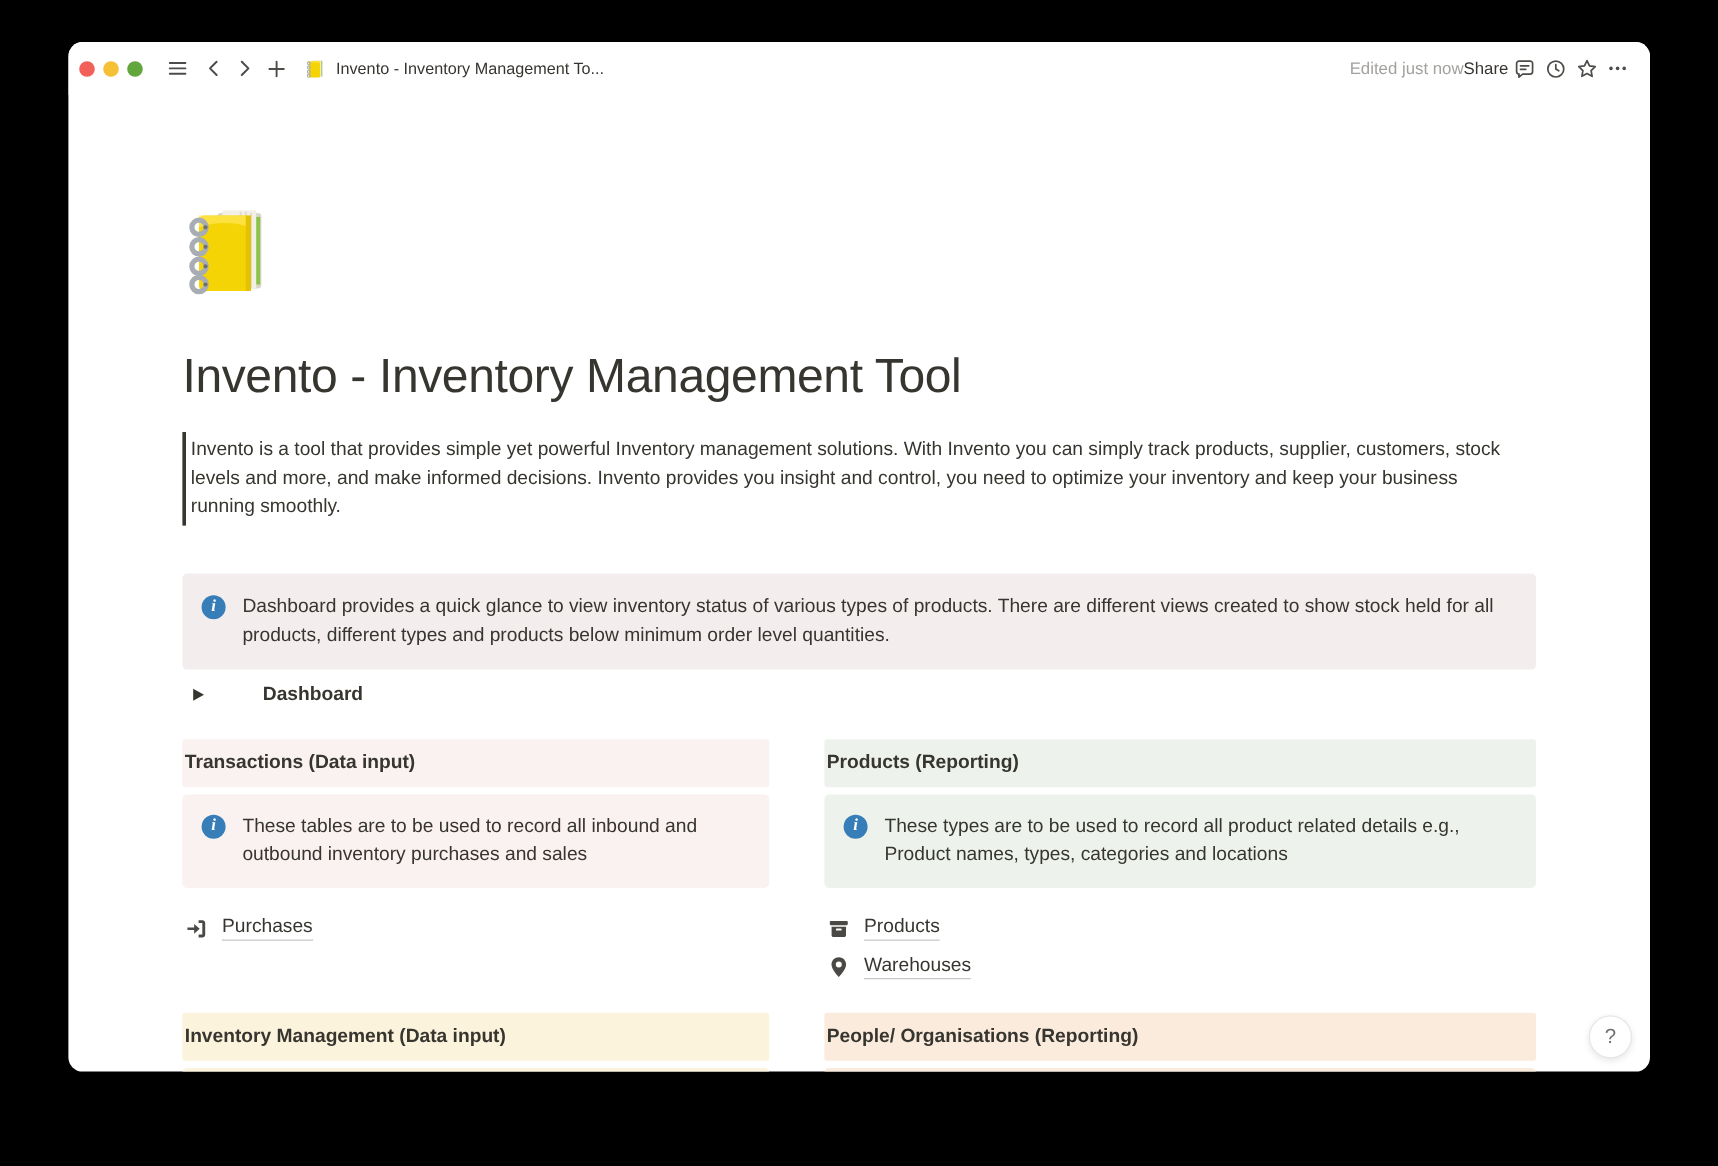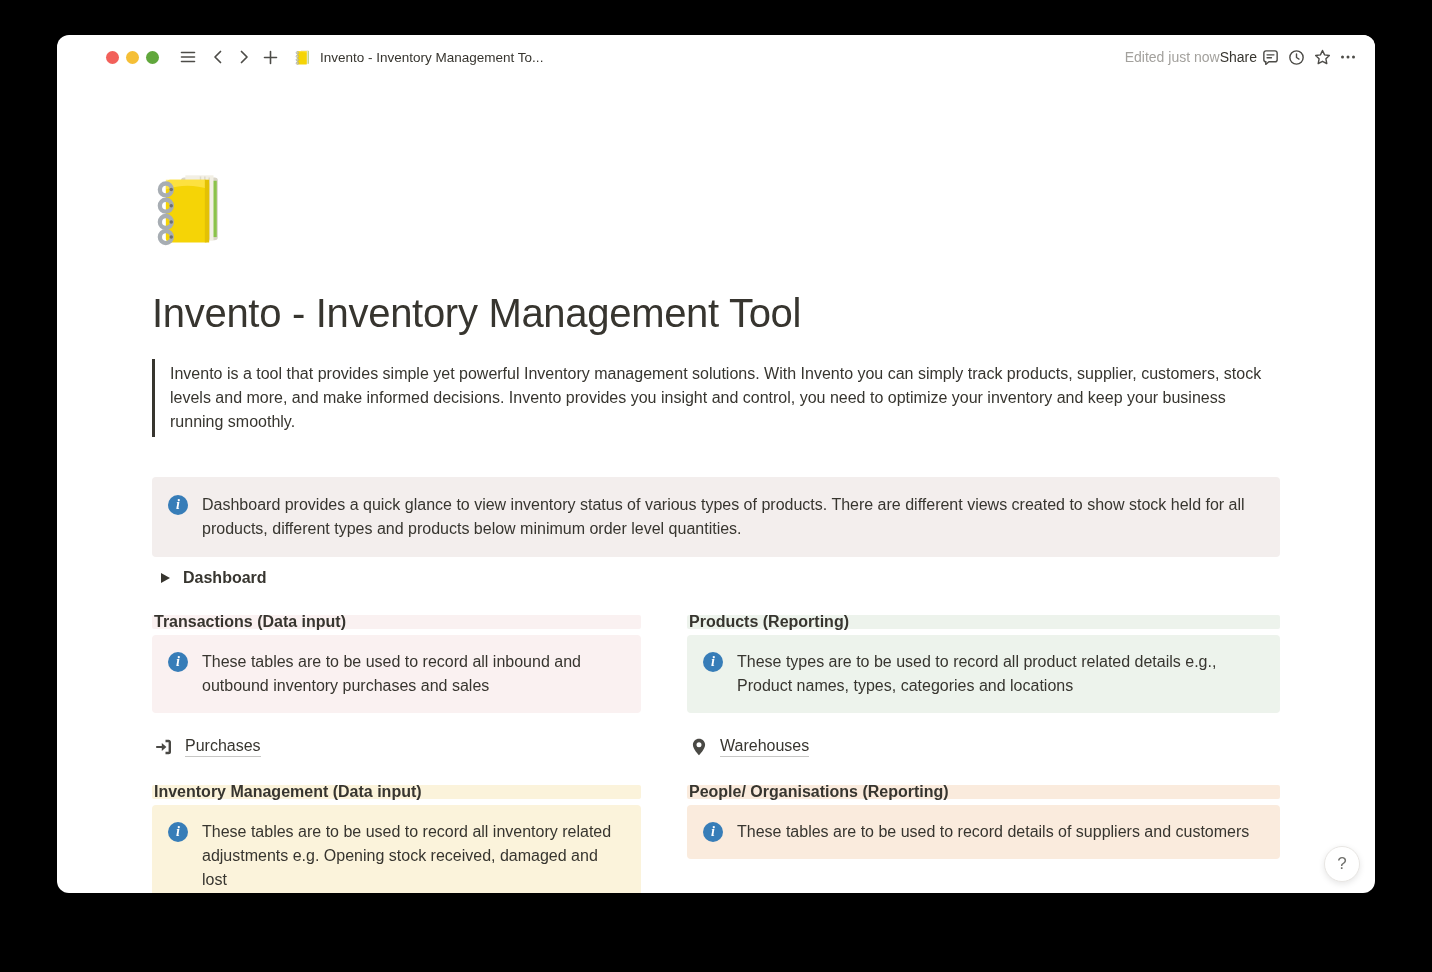--- a/index.html
+++ b/index.html
@@ -7,21 +7,21 @@
   .stage { position:relative; width:1432px; height:972px; background:#000; overflow:hidden; }
 
   
   .window {
     position:absolute; left:57px; top:35px; width:1318px; height:858px;
     background:#fff; border-radius:12px; overflow:hidden;
     box-shadow:0 24px 70px rgba(0,0,0,.65);
   }
 
   
-  .titlebar { position:absolute; top:0; left:0; right:0; height:44px; display:flex; align-items:center; padding:0 14px 0 9px; background:#fff; z-index:5;margin-left:40px; }
+  .titlebar { position:absolute; top:0; left:0; right:0; height:44px; display:flex; align-items:center; padding:0 14px 0 9px; background:#fff; z-index:5; }
   .traffic { display:flex; gap:7px; margin-right:16px; }
   .light { width:13px; height:13px; border-radius:50%; }
   .light.red { background:#f2605a; }
   .light.yellow { background:#f5bf36; }
   .light.green { background:#61a73c; }
   .tb-btn { display:flex; align-items:center; justify-content:center; width:26px; height:26px; border-radius:4px; color:#4d4c48; flex:0 0 auto; }
   .tb-btn svg { display:block; }
   .page-crumb { display:flex; align-items:center; gap:8px; margin-left:12px; min-width:0; }
   .crumb-title { font-size:13.5px; color:#37352f; white-space:nowrap; }
   .tb-right { margin-left:auto; display:flex; align-items:center; }
@@ -29,38 +29,38 @@
   .share { font-size:14px; color:#37352f; cursor:pointer; }
   .mini-notebook { width:17px; height:17px; }
 
   
   .content { position:absolute; top:0; left:0; width:1318px; padding:136px 95px 0 95px; }
 
   .page-icon { width:78px; height:78px; margin-left:3px; }
 
   .page-title { margin-top:36px; font-size:40px; line-height:48px; font-weight:400; color:#37352f; letter-spacing:-.3px; }
 
-  .quote { margin-top:22px; border-left:3px solid #37352f; padding:3px 0 3px 15px; width:1110px;
+  .quote { margin-top:22px; border-left:3px solid #37352f; padding:3px 0 3px 4px; width:1110px;
            font-size:16px; line-height:24px; color:#37352f; }
 
   .callout { border-radius:4px; display:flex; gap:14px; padding:16px; align-items:flex-start; }
   .callout-top { margin-top:40px; width:1128px; }
   .callout-text { font-size:16px; line-height:24px; color:#37352f; }
 
   .info-icon { flex:0 0 auto; width:20px; height:20px; border-radius:50%; background:#377db8; color:#fff;
                font-family:"Liberation Serif", serif; font-weight:700; font-style:italic; font-size:14px;
                line-height:20px; text-align:center; margin-top:2px; }
 
   .toggle-row { margin-top:12px; display:flex; align-items:center; padding-left:9px; cursor:pointer; }
   .tri { width:0; height:0; border-left:9px solid #37352f; border-top:5.5px solid transparent; border-bottom:5.5px solid transparent; margin-right:13px; }
-  .toggle-label { font-size:16px; font-weight:600; color:#37352f; }
+  .toggle-label { font-size:16px; font-weight:600; color:#37352f;margin-left:36px; }
 
   
   .grid { margin-top:28px; display:grid; grid-template-columns:489px 593px; column-gap:46px; row-gap:28px; }
-  .sec-header { height:14px; display:flex; align-items:center; padding-left:2px; border-radius:2px;text-align:center; }
+  .sec-header { height:40px; display:flex; align-items:center; padding-left:2px; border-radius:2px;text-align:center; }
   .sec-title { font-size:16px; font-weight:700; color:#37352f; }
   .sec-callout { margin-top:6px; border-radius:4px; display:flex; gap:14px; padding:15px 16px; align-items:flex-start; }
   .links { margin-top:12px; }
   .link-row { display:flex; align-items:flex-end; gap:11px; height:32px; padding-left:2px; cursor:pointer; }
   .link-icon { width:20px; height:20px; color:#4a4945; flex:0 0 auto; display:flex; align-items:center; justify-content:center; }
   .link-label { font-size:16px; font-weight:500; color:#37352f; border-bottom:1px solid rgba(55,53,47,.28); padding-bottom:1px; }
 
   
   .help-btn { position:absolute; right:15px; bottom:11px; width:36px; height:36px; border-radius:50%;
               background:#fff; border:1px solid #e8e6e3; box-shadow:0 2px 6px rgba(0,0,0,.10);
@@ -216,20 +216,30 @@
             <span class="sec-title">Products (Reporting)</span>
           </div>
           <div class="callout sec-callout" style="background-color: rgb(237, 243, 236);">
             <span class="info-icon">i</span>
             <span class="callout-text">These types are to be used to record all product related details e.g., Product names, types, categories and locations</span>
           </div>
           <div class="links">
             <div class="link-row">
               <span class="link-icon">
                 <svg width="20" height="20" viewBox="0 0 20 20" fill="currentColor">
+                  <rect x="2.5" y="3.4" width="15" height="3.6" rx="0.9"></rect>
+                  <path d="M4 8.2h12v7.2c0 .8-.7 1.5-1.5 1.5h-9c-.8 0-1.5-.7-1.5-1.5z"></path>
+                  <rect x="7.6" y="9.8" width="4.8" height="1.7" rx="0.8" fill="#fff"></rect>
+                </svg>
+              </span>
+              <span class="link-label">Products</span>
+            </div>
+            <div class="link-row">
+              <span class="link-icon">
+                <svg width="20" height="20" viewBox="0 0 20 20" fill="currentColor">
                   <path d="M10 1.8c-3.4 0-6.1 2.7-6.1 6 0 4.5 6.1 10.4 6.1 10.4s6.1-5.9 6.1-10.4c0-3.3-2.7-6-6.1-6zm0 8.4a2.5 2.5 0 1 1 0-5 2.5 2.5 0 0 1 0 5z"></path>
                 </svg>
               </span>
               <span class="link-label">Warehouses</span>
             </div>
           </div>
         </div>
 
         <div class="col-section">
           <div class="sec-header" style="background-color: rgb(251, 243, 219);">

